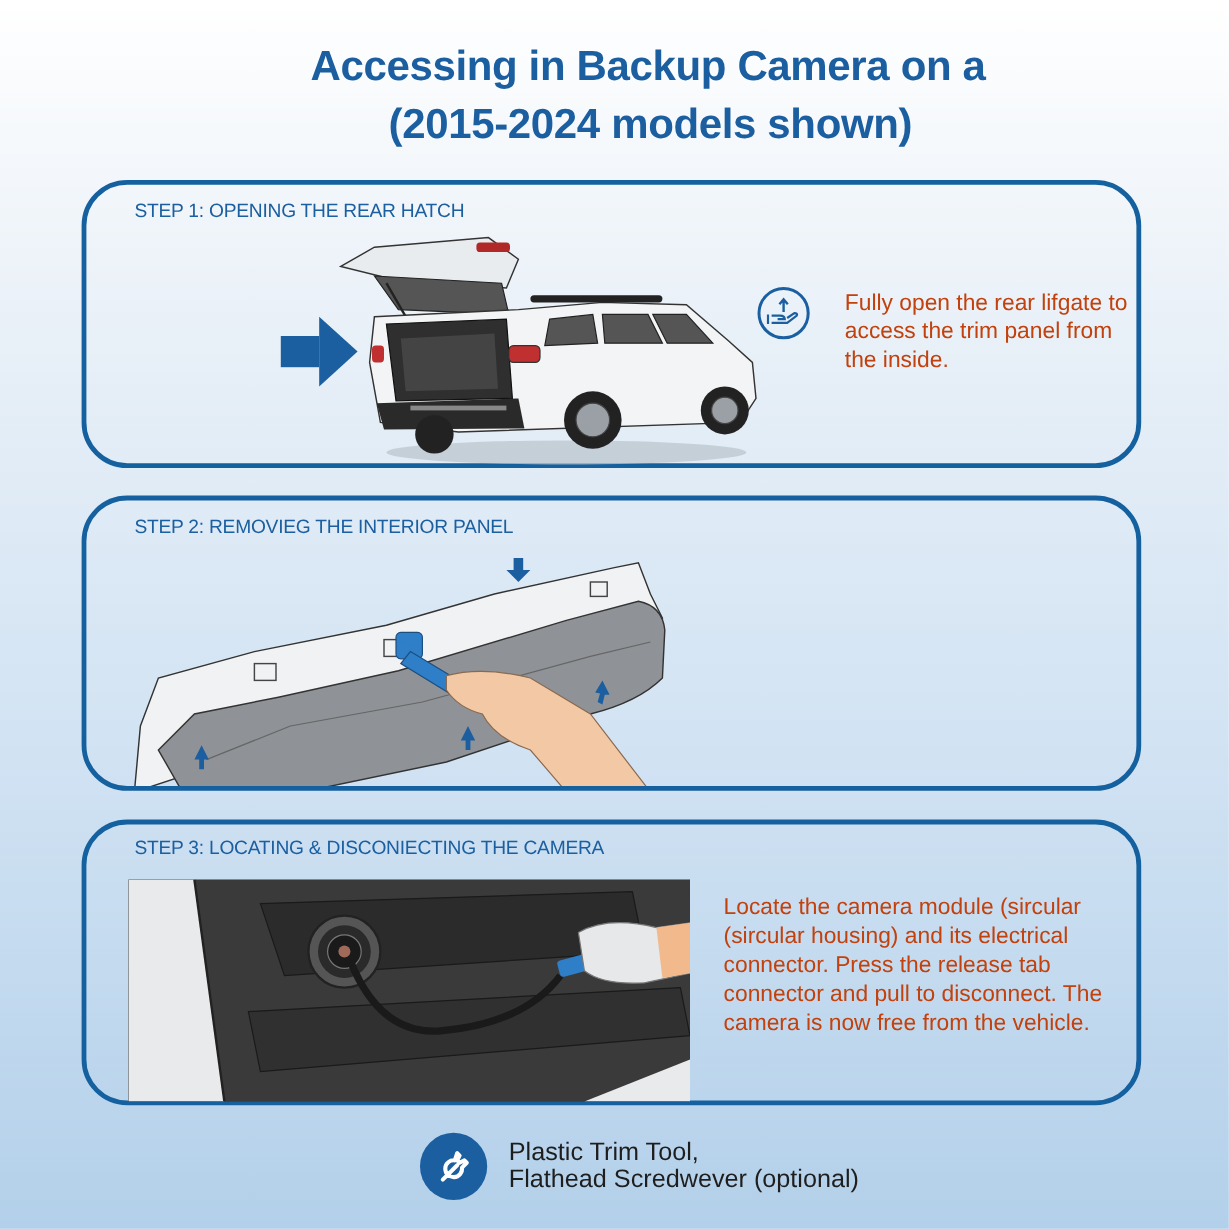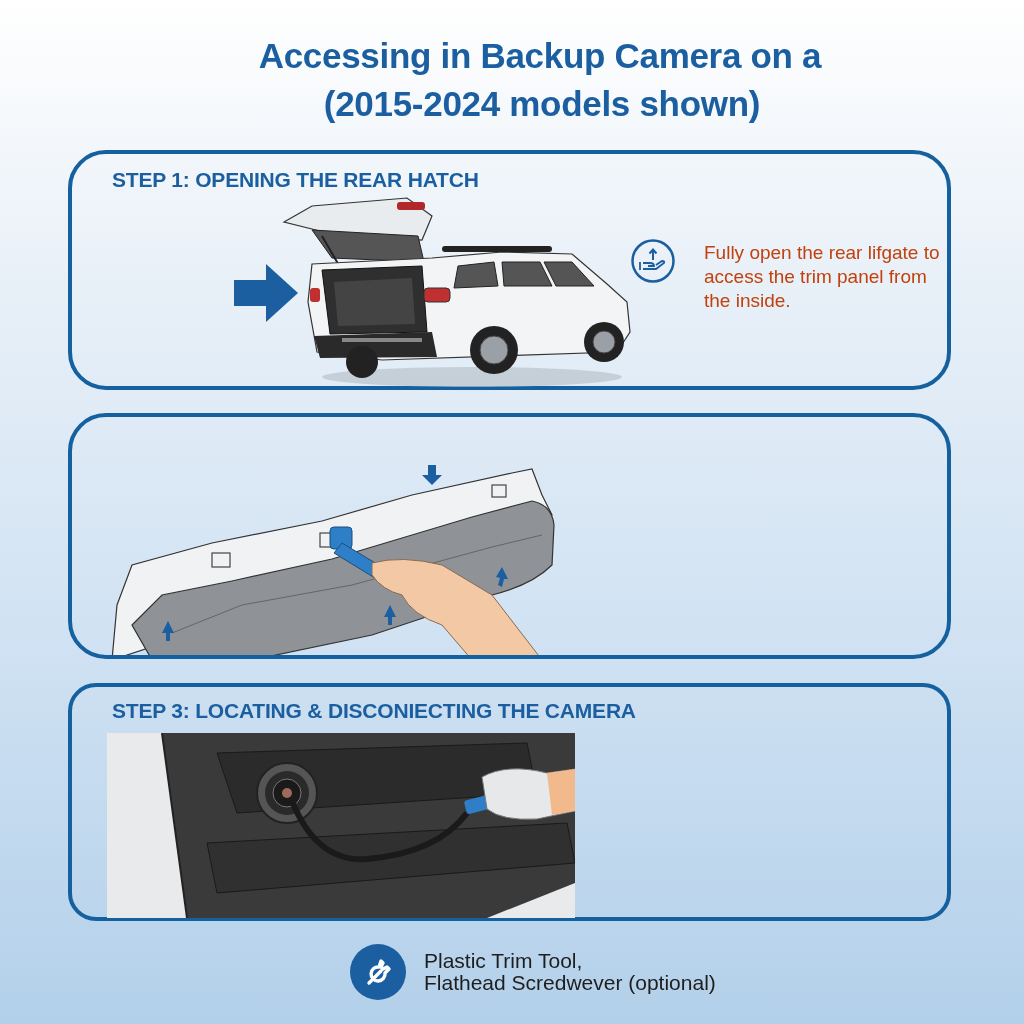--- a/index.html
+++ b/index.html
@@ -16,24 +16,24 @@
       padding-left: 28px;
     }
     .title .l2 { display: block; padding-left: 4px; }
     .panel {
       position: absolute; left: 68px; width: 883px;
       border: 4px solid #15609f; border-radius: 38px;
       box-sizing: border-box;
     }
     .p1 { top: 150px; height: 240px; }
     .p2 { top: 413px; height: 246px; overflow: hidden; }
-    .p3 { top: 683px; height: 238px; border-radius: 28px; }
+    .p3 { top: 683px; height: 238px; }
     .step-title {
-      position: absolute; left: 40px; color: #1b5fa0; font-weight: bold;
-      font-size: 21px; letter-spacing: -0.2px; white-space: nowrap;
+      position: absolute; left: 40px; color: #1b5fa0; font-weight: normal;
+      font-size: 16px; letter-spacing: -0.2px; white-space: nowrap;
     }
     .p1 .step-title { top: 14px; }
     .p2 .step-title { top: 14px; }
     .p3 .step-title { top: 12px; }
     .desc {
       position: absolute; color: #c2410c; font-size: 19px; line-height: 24px;
     }
     .p1 .desc { left: 632px; top: 87px; width: 240px; }
     .p2 .desc { left: 531px; top: 74px; width: 320px; }
     .p3 .desc { left: 531px; top: 58px; width: 350px; }
@@ -104,20 +104,21 @@
   </svg>
   <svg class="icon-circle" viewBox="0 0 46 46">
     <circle cx="23" cy="23" r="20.5" fill="none" stroke="#1b5fa0" stroke-width="2.5"></circle>
     <path d="M23,22 L23,12 M19.5,15.5 L23,11.5 L26.5,15.5" fill="none" stroke="#1b5fa0" stroke-width="2"></path>
     <path d="M10,24 L10,32 M13,25 L20,25 Q24,25 24,28 L18,28 M13,31 L26,31 L34,25 Q35,23 32,23 L26,27" fill="none" stroke="#1b5fa0" stroke-width="1.8"></path>
   </svg>
   <div class="desc">Fully open the rear lifgate to access the trim panel from the inside.</div>
 </div>
 
 <div class="panel p2">
+  <div class="step-title">STEP 2: REMOVIEG THE INTERIOR PANEL</div>
   <svg class="illus" viewBox="0 0 520 205">
 
     <path d="M45,150 L60,110 L140,88 L250,66 L340,40 L440,18 L460,14 L470,40 L480,60 L40,205 Z" fill="#f1f2f3" stroke="#333" stroke-width="1.2"></path>
 
     <path d="M60,170 L90,140 L160,126 L260,104 L400,62 L460,46 Q480,50 482,70 L480,110 Q460,130 420,140 L300,180 L180,205 L80,205 Z" fill="#8f9296" stroke="#333" stroke-width="1.2"></path>
     <path d="M100,178 L170,150 L280,130 L420,92 L470,80" fill="none" stroke="#666" stroke-width="1"></path>
 
     <rect x="140" y="98" width="18" height="14" fill="none" stroke="#444" stroke-width="1.2"></rect>
     <rect x="248" y="78" width="16" height="14" fill="none" stroke="#444" stroke-width="1.2"></rect>
     <rect x="420" y="30" width="14" height="12" fill="none" stroke="#444" stroke-width="1.2"></rect>
@@ -153,20 +154,21 @@
     <circle cx="180" cy="60" r="14" fill="#1a1a1a" stroke="#777"></circle>
     <circle cx="180" cy="60" r="5" fill="#a06a5a"></circle>
 
     <path d="M185,68 Q210,130 260,126 Q330,120 360,80" fill="none" stroke="#1a1a1a" stroke-width="6"></path>
 
     <rect x="358" y="64" width="30" height="14" rx="3" fill="#2f7fc8" transform="rotate(-15 373 71)"></rect>
 
     <path d="M375,44 Q400,30 440,40 L468,36 L468,78 L430,86 Q395,88 380,76 Z" fill="#e6e8ea" stroke="#777"></path>
     <path d="M440,40 L468,36 L468,78 L445,82 Z" fill="#f1b98c"></path>
   </svg>
+  <div class="desc">Locate the camera module (sircular (sircular housing) and its electrical connector. Press the release tab connector and pull to disconnect. The camera is now free from the vehicle.</div>
 </div>
 
 <div class="tools">
   <div class="wrench">
     <svg width="34" height="34" viewBox="0 0 34 34">
       <path d="M8,28 L20,16 M18,12 A7,7 0 1 0 24,18 L28,14 L26,12 L22,14 L20,12 L22,8 L20,6 Z" fill="none" stroke="#ffffff" stroke-width="3.4" stroke-linecap="round" stroke-linejoin="round"></path>
     </svg>
   </div>
   <div class="txt">
     <div>Plastic Trim Tool,</div>

